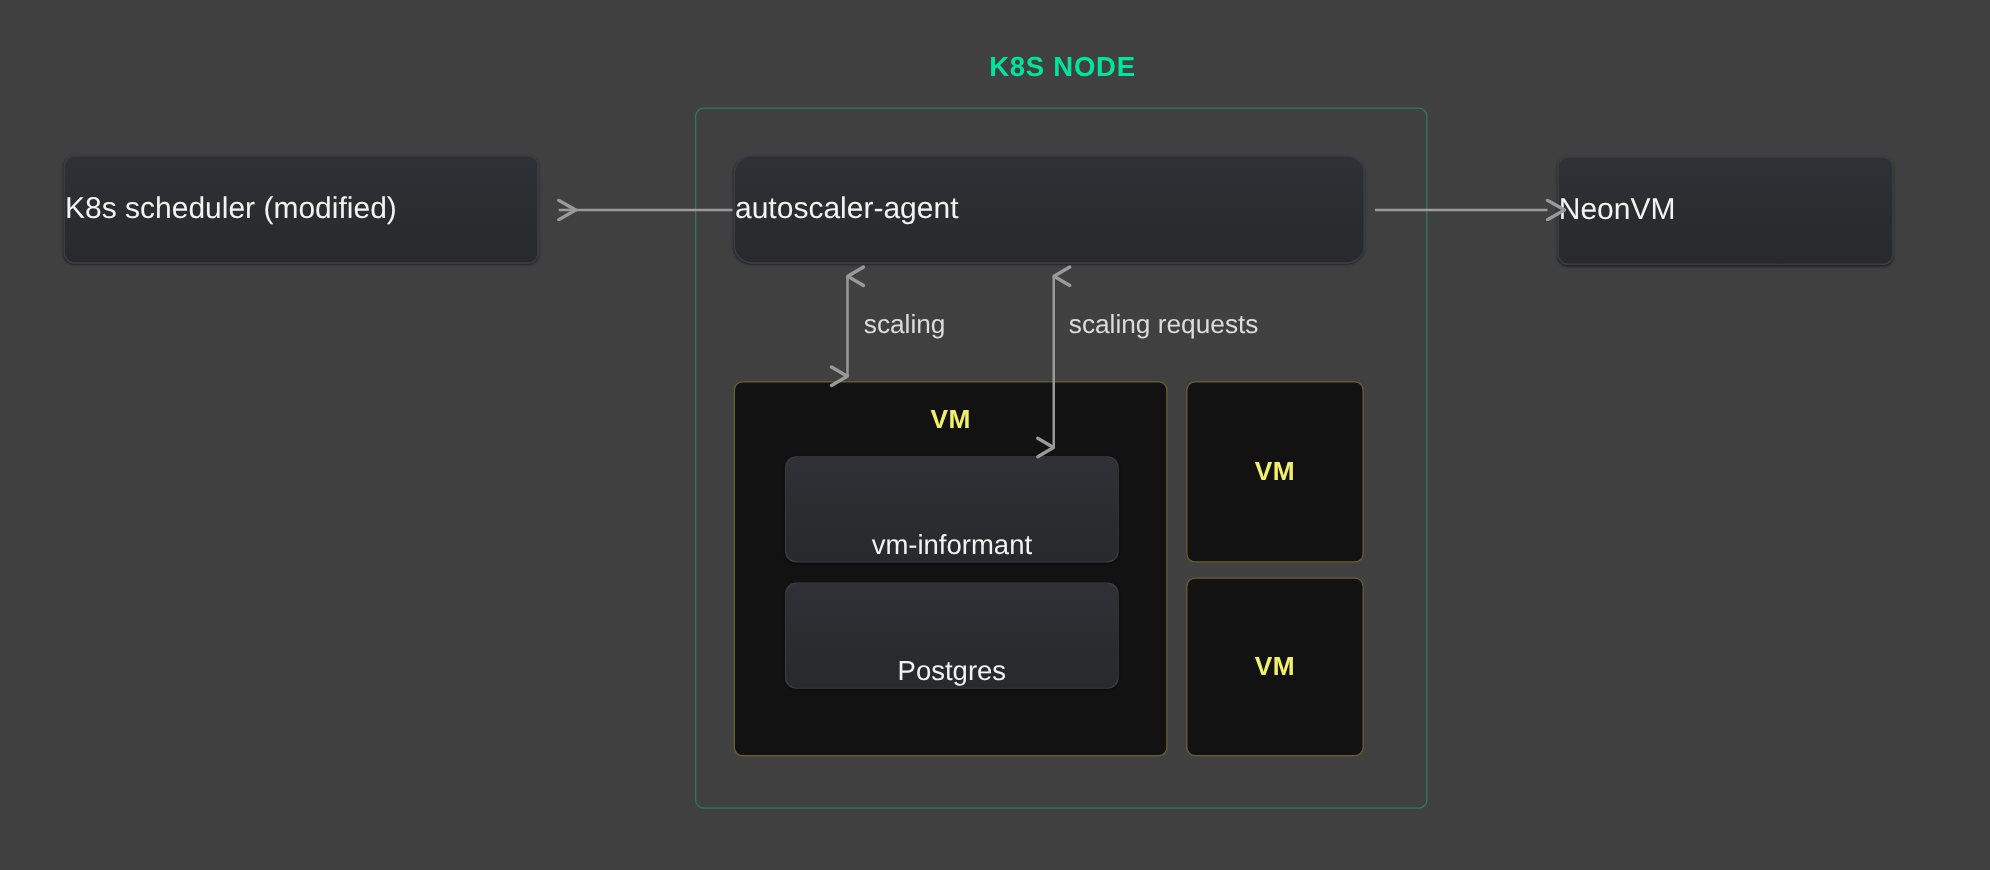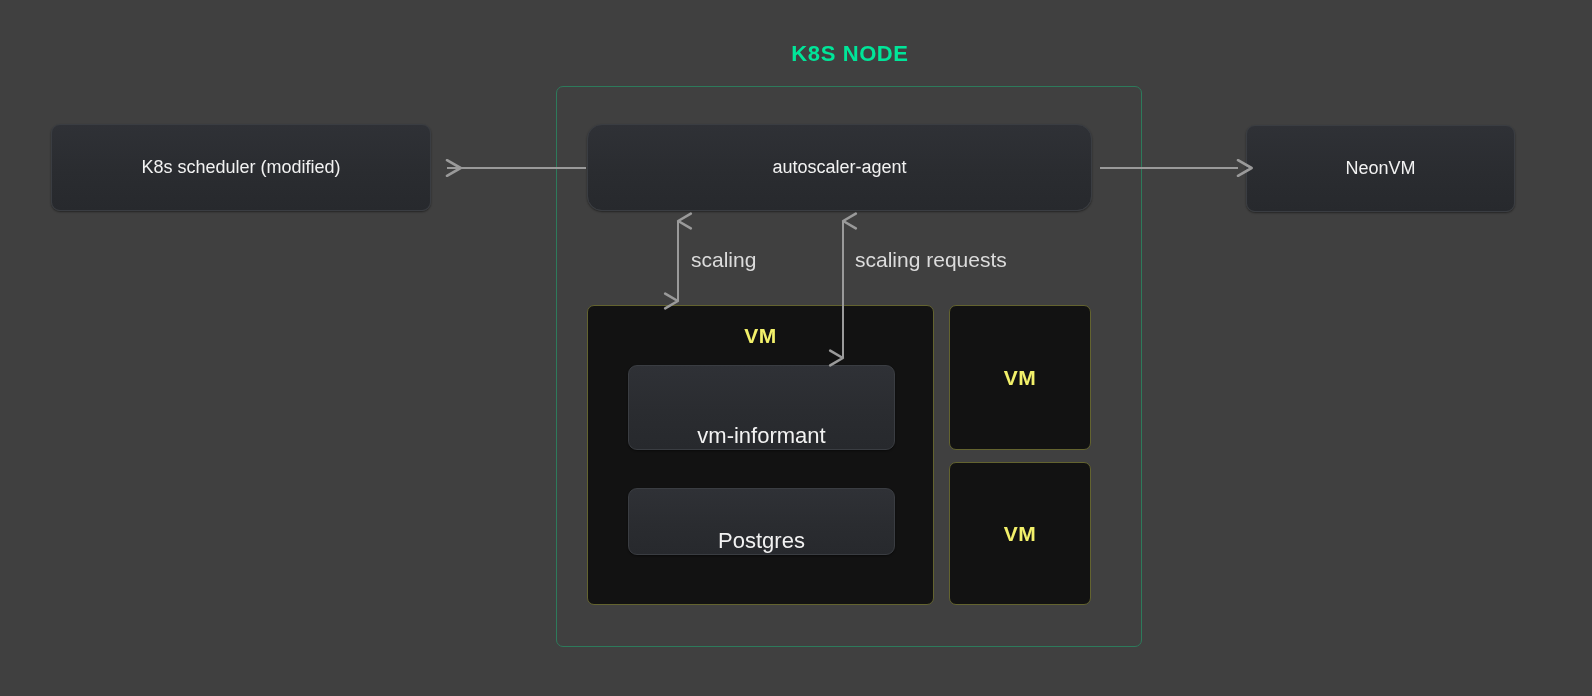--- a/index.html
+++ b/index.html
@@ -52,23 +52,23 @@
 
   
   .comp-box {
     position: absolute;
     box-sizing: border-box;
     border-radius: 9px;
     border: 1px solid #3a3d42;
     background: linear-gradient(180deg, #2f3136 0%, #2a2c30 55%, #27292d 100%);
     display: flex;
     align-items: center;
-    justify-content: center;
+    justify-content: flex-start;
     color: #f2f2f2;
-    font-size: 18px;
+    font-size: 24px;
     line-height: 1.2;
     box-shadow: 0 1px 2px rgba(0,0,0,0.45);
   }
 
   #box-scheduler {
     left: 51px;
     top: 124px;
     width: 380px;
     height: 87px;
   }
@@ -125,23 +125,23 @@
     box-shadow: 0 1px 2px rgba(0,0,0,0.45);
   }
   #box-vm-informant {
     left: 40px;
     top: 59px;
     width: 267px;
     height: 85px;
   }
   #box-postgres {
     left: 40px;
-    top: 182px;
+    top: 160px;
     width: 267px;
-    height: 67px;
+    height: 85px;
   }
 
   
   .vm-small {
     position: absolute;
     box-sizing: border-box;
     border: 1.4px solid #63632f;
     border-radius: 7px;
     background: #121212;
     display: flex;

